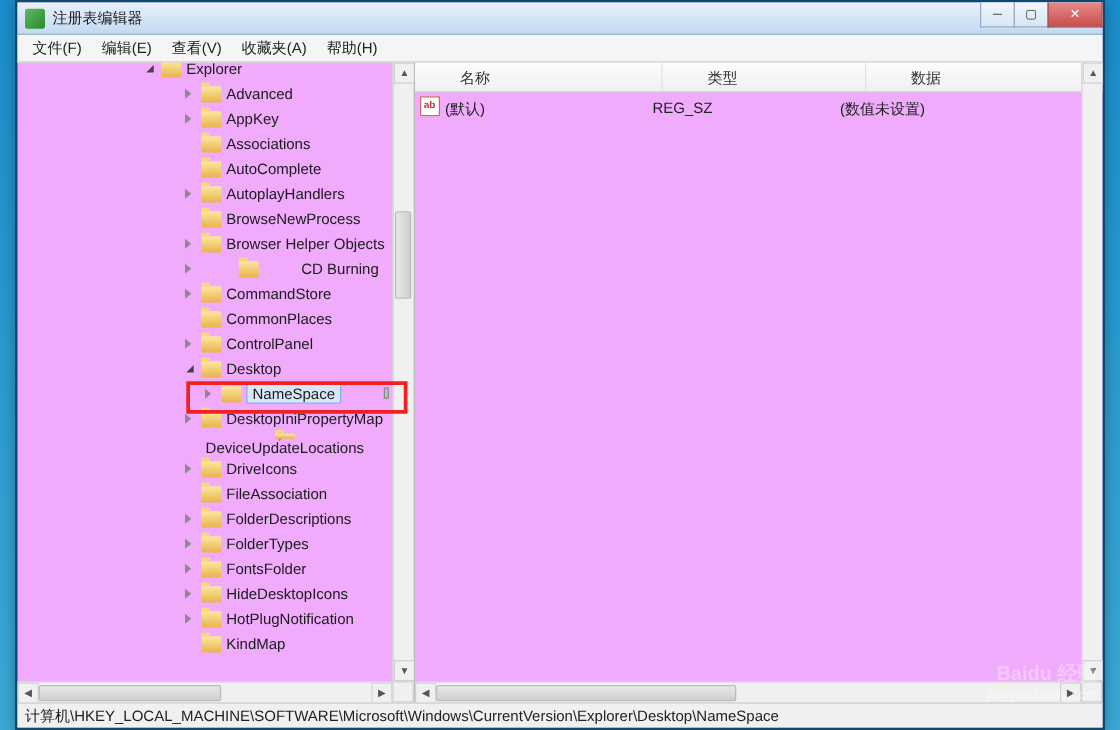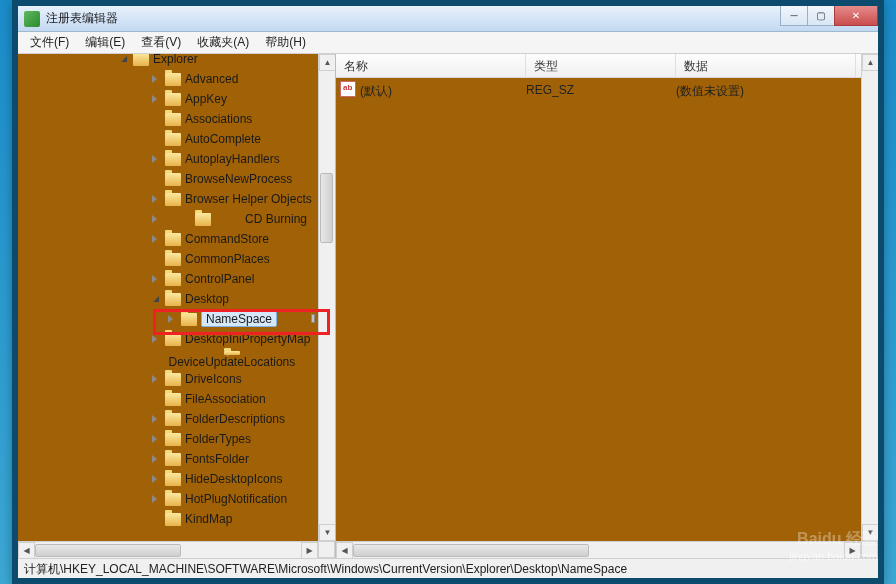--- a/index.html
+++ b/index.html
@@ -8,22 +8,22 @@
   font-family: "Microsoft YaHei", Tahoma, sans-serif;
   font-size: 12px;
   background: linear-gradient(to bottom, #1a8cc9 0%, #3ba7d4 100%);
   overflow: hidden;
   position: relative;
   padding: 0 12px;
 }
 .window {
   position: absolute;
   left: 12px; right: 12px; top: 0; bottom: 0;
-  background: #a16207;
-  border: 6px solid #0c4a6e;
+  background: #f0abfc;
+  border: 2px solid #0c4a6e;
   box-shadow: 0 2px 10px rgba(0,0,0,.3);
 }
 .titlebar {
   height: 26px;
   background: linear-gradient(to bottom, #e8f1fc 0%, #d5e5f7 50%, #c3d9f2 100%);
   border-bottom: 1px solid #a0b8d0;
   display: flex; align-items: center;
   padding-left: 6px;
 }
 .titlebar .app-icon {
@@ -133,20 +133,21 @@
 .list-header {
   height: 24px;
   display: flex;
   background: linear-gradient(to bottom,#fdfdfd,#f0f0f0);
   border-bottom: 1px solid #d8d8d8;
 }
 .col {
   padding: 4px 8px;
   border-right: 1px solid #e0e0e0;
   color: #333;
+  margin-left: 28px;
 }
 .list-body { position: absolute; top:24px; left:0; right:17px; bottom:17px; }
 .list-row { display: flex; padding-top: 3px; }
 .val-icon {
   width: 16px; height: 16px;
   margin: 0 4px;
   background: #fff;
   border: 1px solid #d06868;
   position: relative; display:inline-block;
 }

